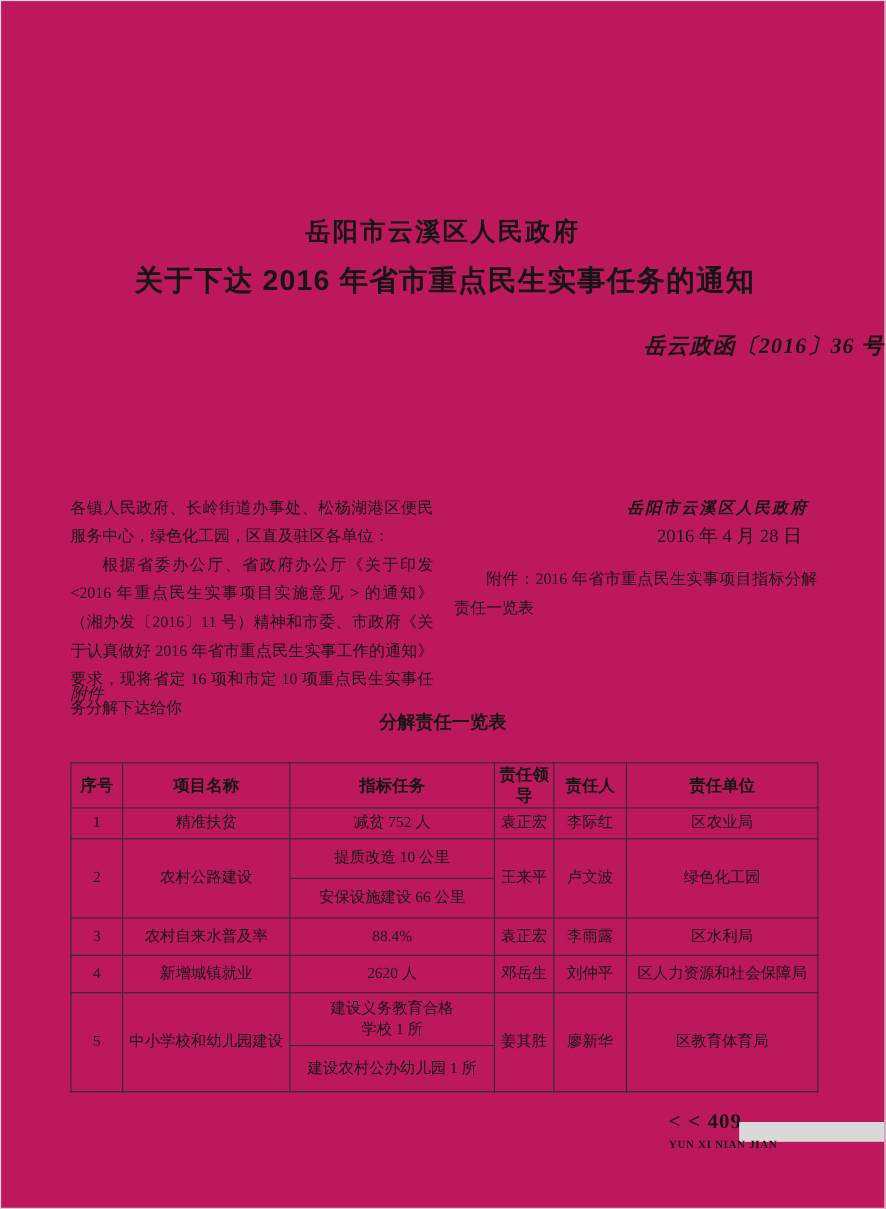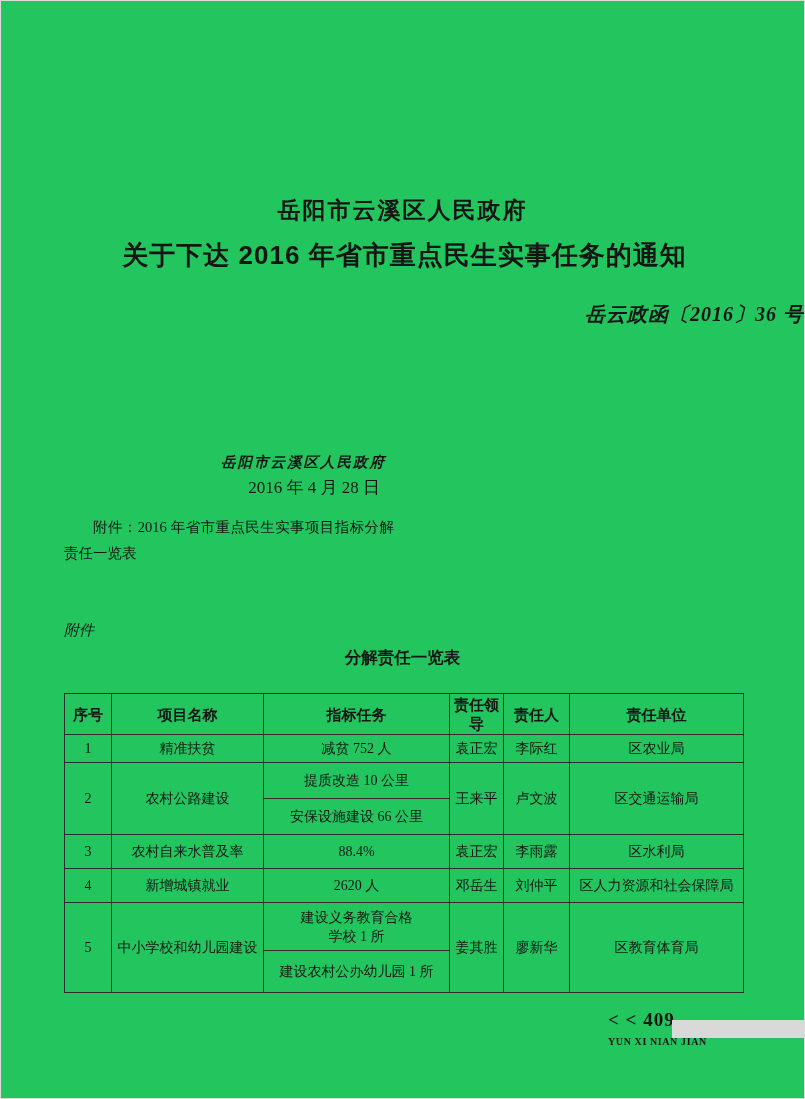--- a/index.html
+++ b/index.html
@@ -1,17 +1,17 @@
 <!DOCTYPE html>
 <html><head>
 <meta charset="utf-8">
 <style>
   html,body{margin:0;padding:0;background:#ffffff;}
   .page{
-    position:relative;width:805px;height:1099px;background:#22c55e;
+    position:relative;width:805px;height:1099px;background:#be185d;
     border:1px solid #dcdcdc;box-sizing:border-box;
     font-family:"Liberation Serif","DejaVu Serif",serif;color:#151515;
     overflow:hidden;
   }
   .hei{font-family:"Liberation Sans","DejaVu Sans",sans-serif;font-weight:bold;}
   .kai{font-style:italic;}
   .doc-title1{position:absolute;top:194px;left:0;width:100%;text-align:center;
     font-size:23px;letter-spacing:2px;}
   .doc-title2{position:absolute;top:237px;left:2px;width:100%;text-align:center;
     font-size:26px;letter-spacing:1px;}
@@ -47,20 +47,24 @@
 <body>
 
 <div class="page">
 
   <div class="doc-title1 hei">岳阳市云溪区人民政府</div>
   <div class="doc-title2 hei">关于下达 2016 年省市重点民生实事任务的通知</div>
   <div class="doc-number kai">岳云政函〔2016〕36 号</div>
 
   <div class="columns">
     <div class="col">
+      <p>各镇人民政府、长岭街道办事处、松杨湖港区便民服务中心，绿色化工园，区直及驻区各单位：</p>
+      <p class="indent">根据省委办公厅、省政府办公厅《关于印发 &lt;2016 年重点民生实事项目实施意见 &gt; 的通知》（湘办发〔2016〕11 号）精神和市委、市政府《关于认真做好 2016 年省市重点民生实事工作的通知》要求，现将省定 16 项和市定 10 项重点民生实事任务分解下达给你</p>
+    </div>
+    <div class="col">
       <p class="sig-line">岳阳市云溪区人民政府</p>
       <p class="date-line">2016 年 4 月 28 日</p>
       <p class="attach-note">附件：2016 年省市重点民生实事项目指标分解责任一览表</p>
     </div>
   </div>
 
   <div class="attach-label">附件</div>
 
   <div class="table-title hei">
     <div>分解责任一览表</div>
@@ -94,21 +98,21 @@
             <td>袁正宏</td>
             <td>李际红</td>
             <td>区农业局</td>
           </tr>
           <tr style="height: 36px;">
             <td rowspan="2">2</td>
             <td rowspan="2">农村公路建设</td>
             <td>提质改造 10 公里</td>
             <td rowspan="2">王来平</td>
             <td rowspan="2">卢文波</td>
-            <td rowspan="2">区交通运输局</td>
+            <td rowspan="2">绿色化工园</td>
           </tr>
           <tr style="height: 36px;">
             <td>安保设施建设 66 公里</td>
           </tr>
           <tr style="height: 34px;">
             <td>3</td>
             <td>农村自来水普及率</td>
             <td>88.4%</td>
             <td>袁正宏</td>
             <td>李雨露</td>

